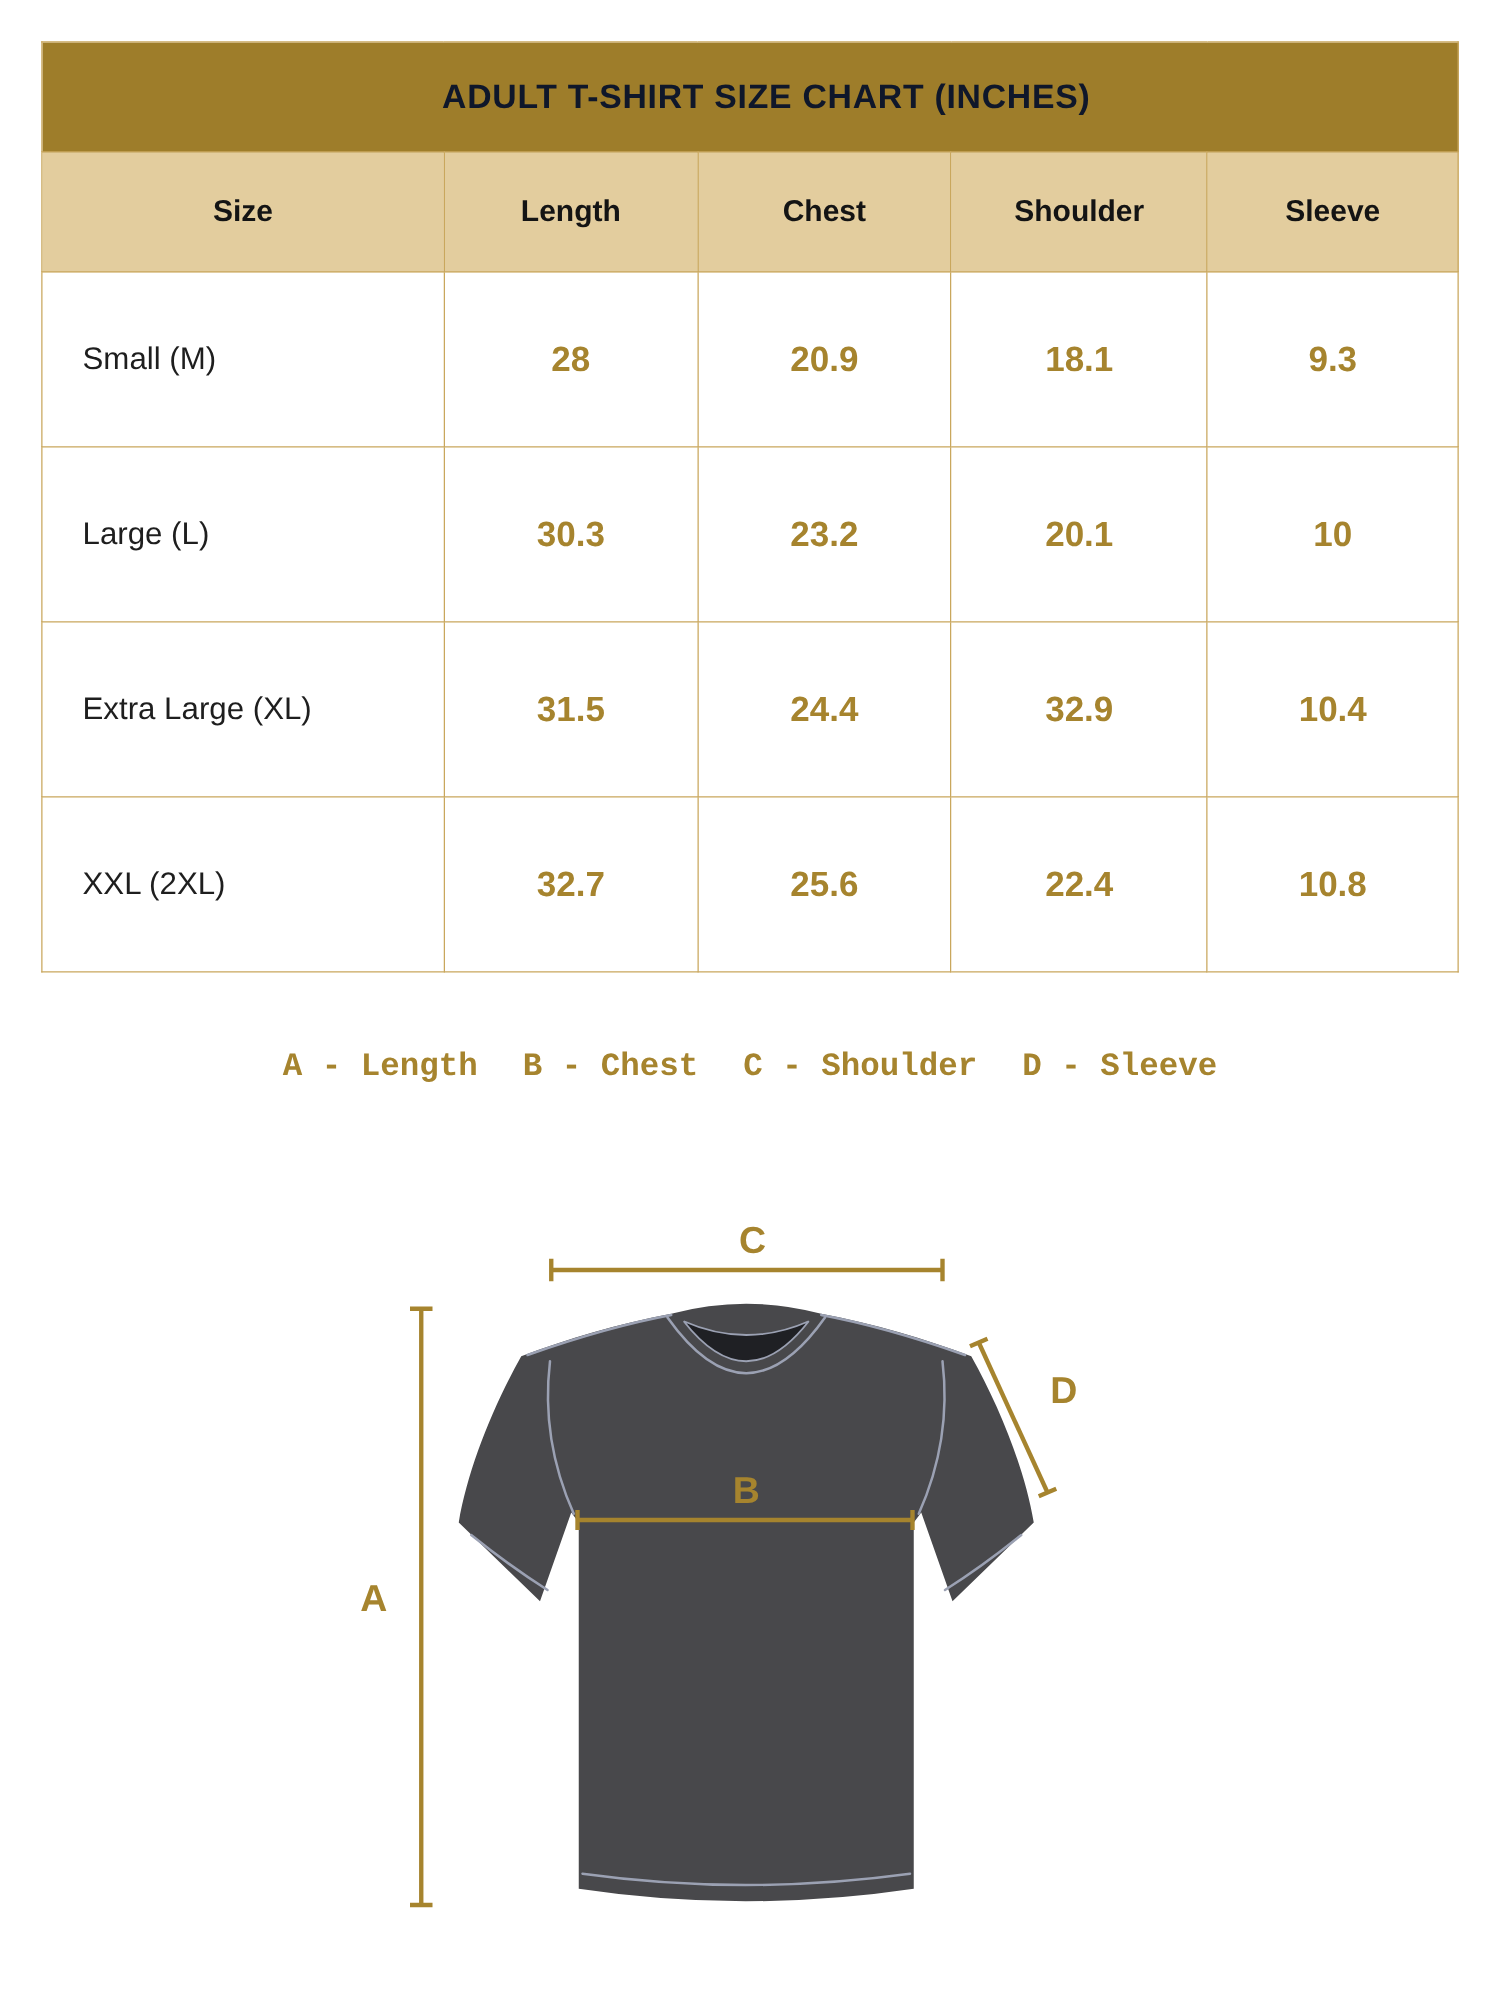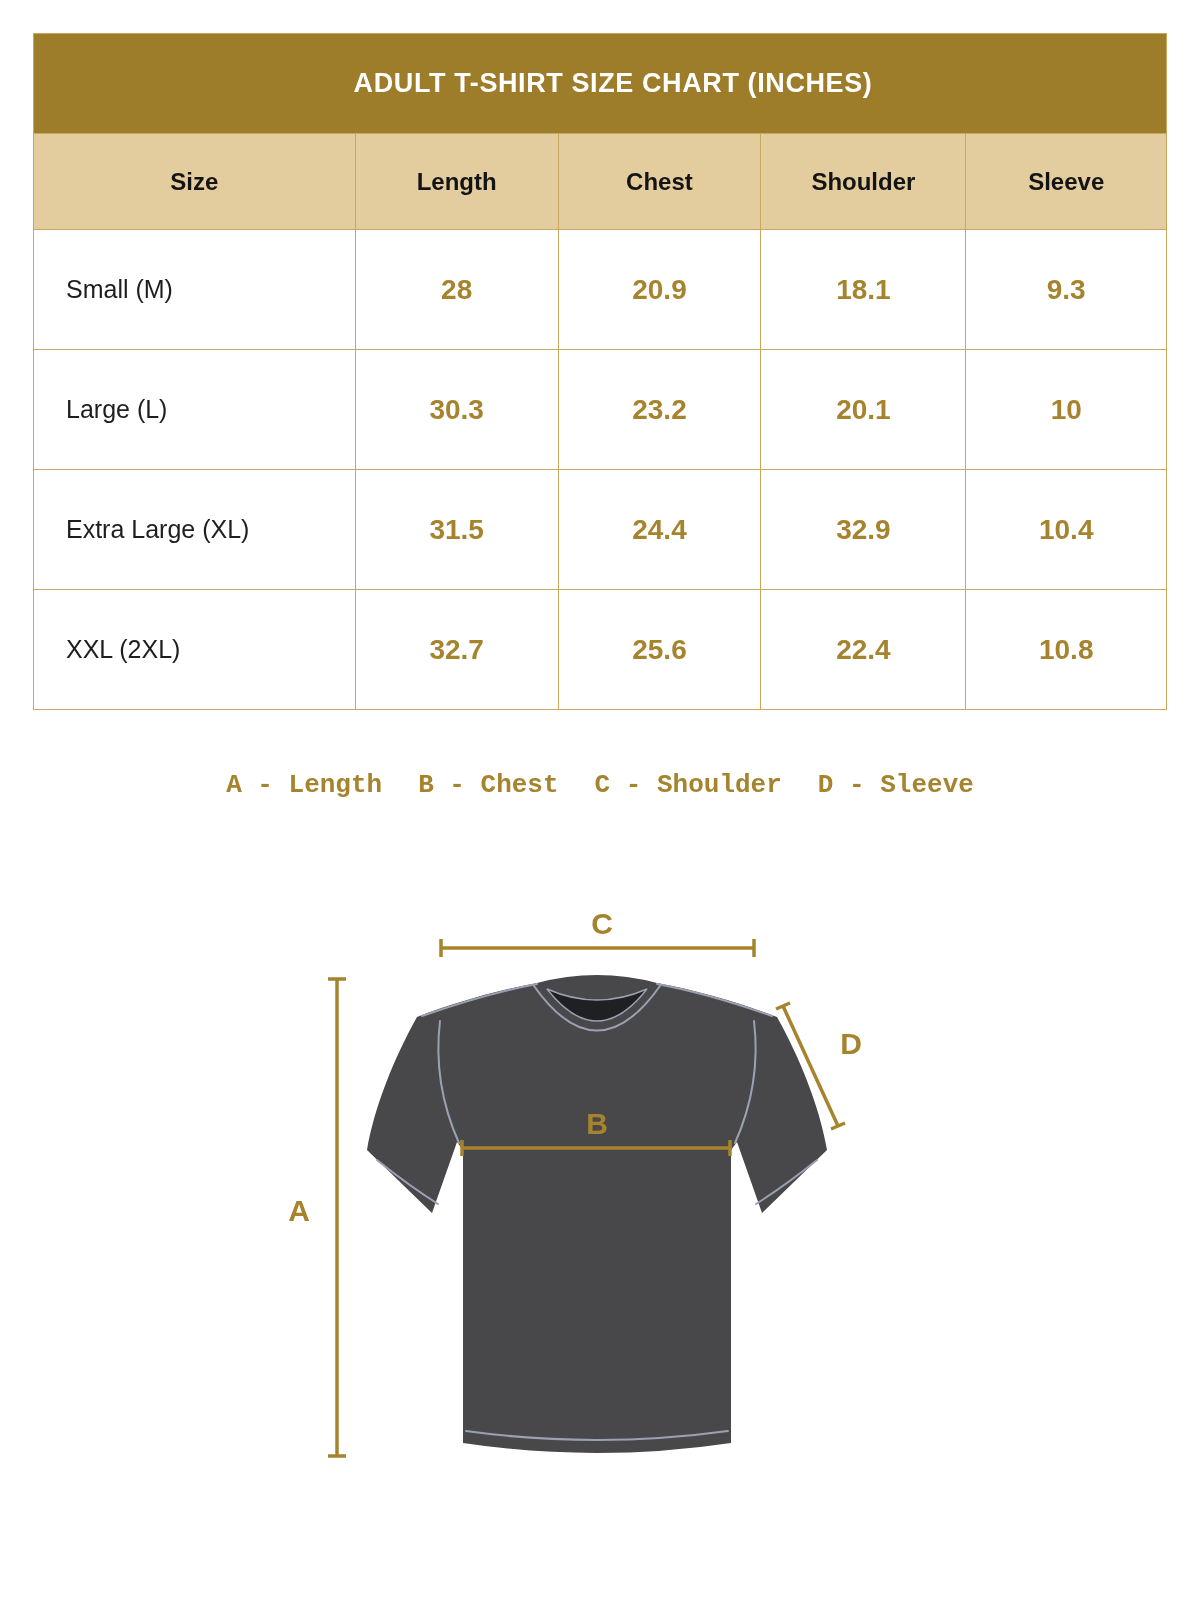--- a/index.html
+++ b/index.html
@@ -18,30 +18,30 @@
     width:1200px;height:1600px;background:#ffffff;overflow:hidden;position:relative;
     font-family:"Liberation Sans", sans-serif;
   }
   table.size-chart{
     border-collapse:collapse;table-layout:fixed;
     width:1134px;margin:33px 33px 0 33px;
     border:1px solid var(--border);
   }
   table.size-chart th,table.size-chart td{border:1px solid var(--border);}
   th.chart-title{
-    background:var(--gold-dark);color:#ffffff;
-    height:100px;font-size:27px;font-weight:bold;letter-spacing:.6px;
+    background:var(--gold-dark);color:#0f172a;
+    height:88px;font-size:27px;font-weight:bold;letter-spacing:.6px;
     text-align:center;vertical-align:middle;padding-left:27px;
   }
   tr.col-head th{
     background:var(--tan);color:#141414;
     height:96px;font-size:24px;font-weight:bold;
     text-align:center;vertical-align:middle;
   }
-  tbody td{height:120px;background:#ffffff;vertical-align:middle;margin-top:47px;}
+  tbody td{height:140px;background:#ffffff;vertical-align:middle;margin-top:47px;}
   td.size-cell{
     text-align:left;padding-left:32px;
     font-size:25px;color:var(--row-text);font-weight:normal;
   }
   td.val-cell{
     text-align:center;font-size:28px;font-weight:bold;color:var(--gold);
   }
   .legend{
     margin-top:60px;display:flex;justify-content:center;gap:36px;
     font-size:26px;font-weight:bold;color:var(--gold);line-height:30px;font-family:Liberation Mono, monospace;

